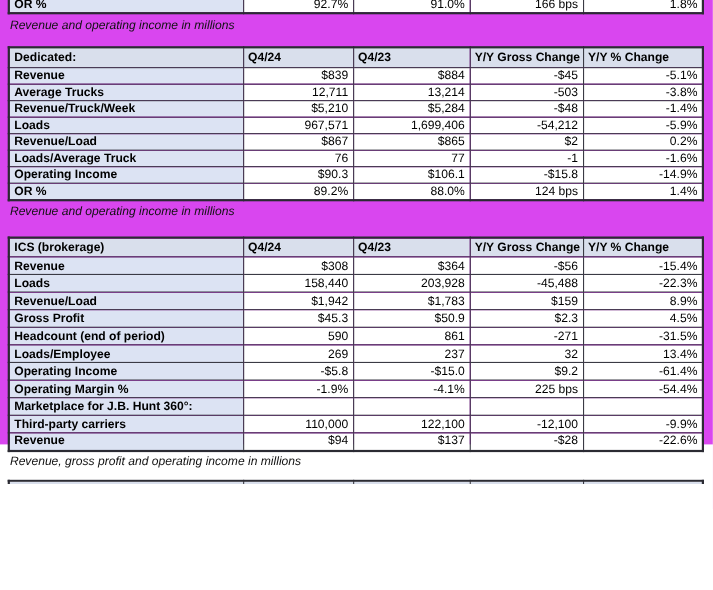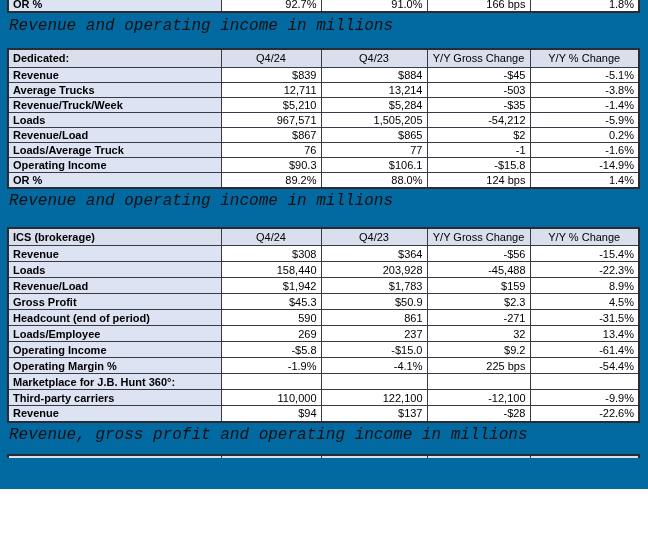--- a/index.html
+++ b/index.html
@@ -1,21 +1,21 @@
 <!DOCTYPE html>
 <html><head>
 <meta charset="utf-8">
 <style>
   html, body { margin:0; padding:0; background:#ffffff; }
   body {
     width:648px; height:536px; overflow:hidden;
     font-family:"Liberation Sans", sans-serif;
     color:#000;
   }
-  .sheet { position:relative; width:648px; height:489px; background:#0369a1; }
+  .sheet { position:relative; width:648px; height:404px; background:#d946ef; }
 
   .fintable {
     border-collapse:collapse;
     table-layout:fixed;
     width:631px;
     margin-left:7px;
     border:2px solid #2b2b33;
   }
   .fintable td, .fintable th {
     border:1px solid #3a3a44;
@@ -25,22 +25,22 @@
     overflow:hidden;
     white-space:nowrap;
     box-sizing:border-box;
   }
   .fintable th.hdr-title {
     text-align:left;
     font-weight:bold;
     height:18px;
   }
   .fintable th.hdr-col {
-    text-align:center;
-    font-weight:normal;
+    text-align:left;
+    font-weight:bold;
     height:18px;
   }
   .fintable td.lbl {
     font-weight:bold;
     text-align:left;
     height:15px;
   }
   .fintable td.lbl.indent { }
   .fintable td.val {
     text-align:right;
@@ -50,23 +50,23 @@
   .ics td.lbl, .ics td.val { height:16px; }
 
   .clip-top { height:14px; overflow:hidden; }
   .clip-top .fintable { margin-top:-5px; border-bottom:2px solid #2b2b33; }
   .clip-top .fintable td { height:14px; }
 
   .clip-bottom { height:4px; overflow:hidden; margin-top:9px; }
   .clip-bottom .fintable th { height:18px; }
 
   .note {
-    font-family:Liberation Mono, monospace;
+    font-family:Liberation Sans, sans-serif;
     font-style:italic;
-    font-size:16px;
+    font-size:11px;
     color:#111;
     margin:3px 0 0 9px;
     line-height:1.2;
   }
   .gap-a { height:12px; }
   .gap-b { height:15px; }
 </style>
 </head>
 <body>
 
@@ -123,27 +123,27 @@
           <td class="lbl" style="background:#dce3f3">Average Trucks</td>
           <td class="val">12,711</td>
           <td class="val">13,214</td>
           <td class="val">-503</td>
           <td class="val">-3.8%</td>
         </tr>
         <tr>
           <td class="lbl" style="background:#dce3f3">Revenue/Truck/Week</td>
           <td class="val">$5,210</td>
           <td class="val">$5,284</td>
-          <td class="val">-$35</td>
+          <td class="val">-$48</td>
           <td class="val">-1.4%</td>
         </tr>
         <tr>
           <td class="lbl" style="background:#dce3f3">Loads</td>
           <td class="val">967,571</td>
-          <td class="val">1,505,205</td>
+          <td class="val">1,699,406</td>
           <td class="val">-54,212</td>
           <td class="val">-5.9%</td>
         </tr>
         <tr>
           <td class="lbl" style="background:#dce3f3">Revenue/Load</td>
           <td class="val">$867</td>
           <td class="val">$865</td>
           <td class="val">$2</td>
           <td class="val">0.2%</td>
         </tr>

